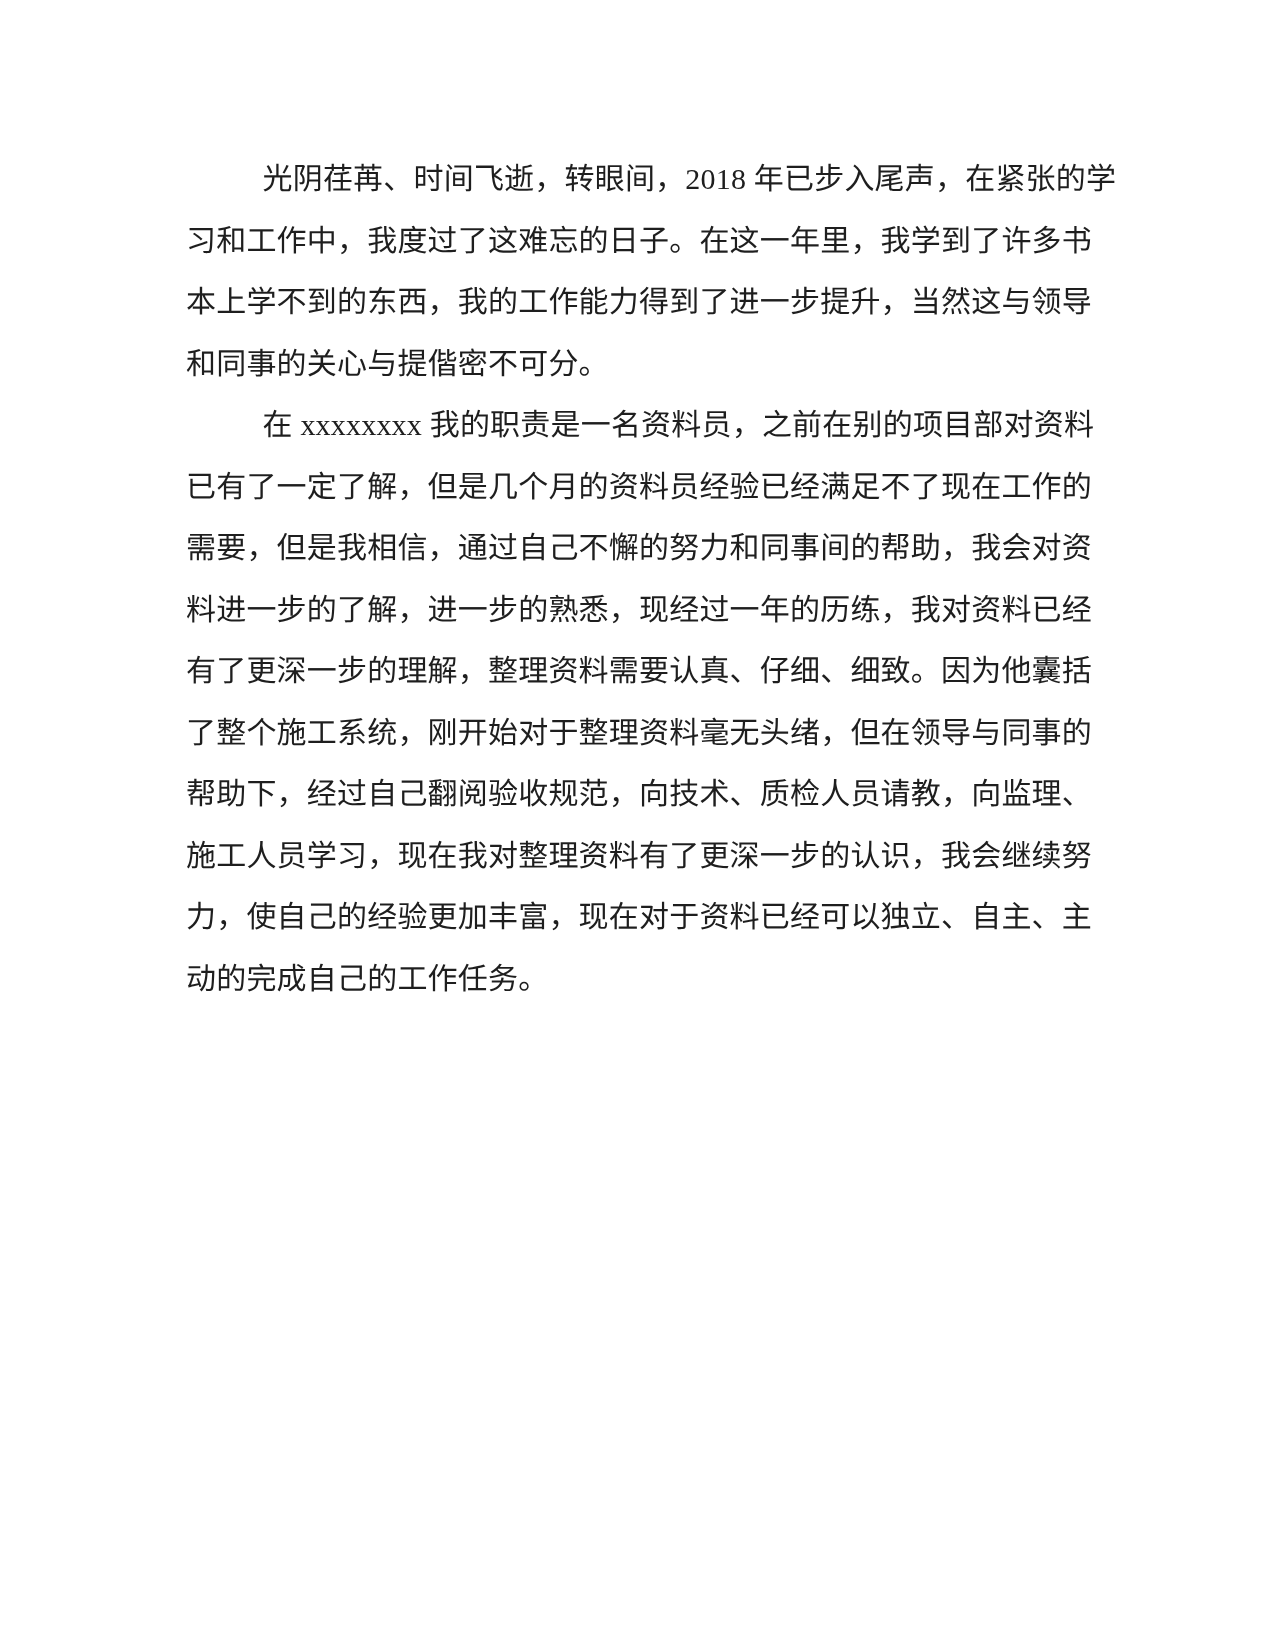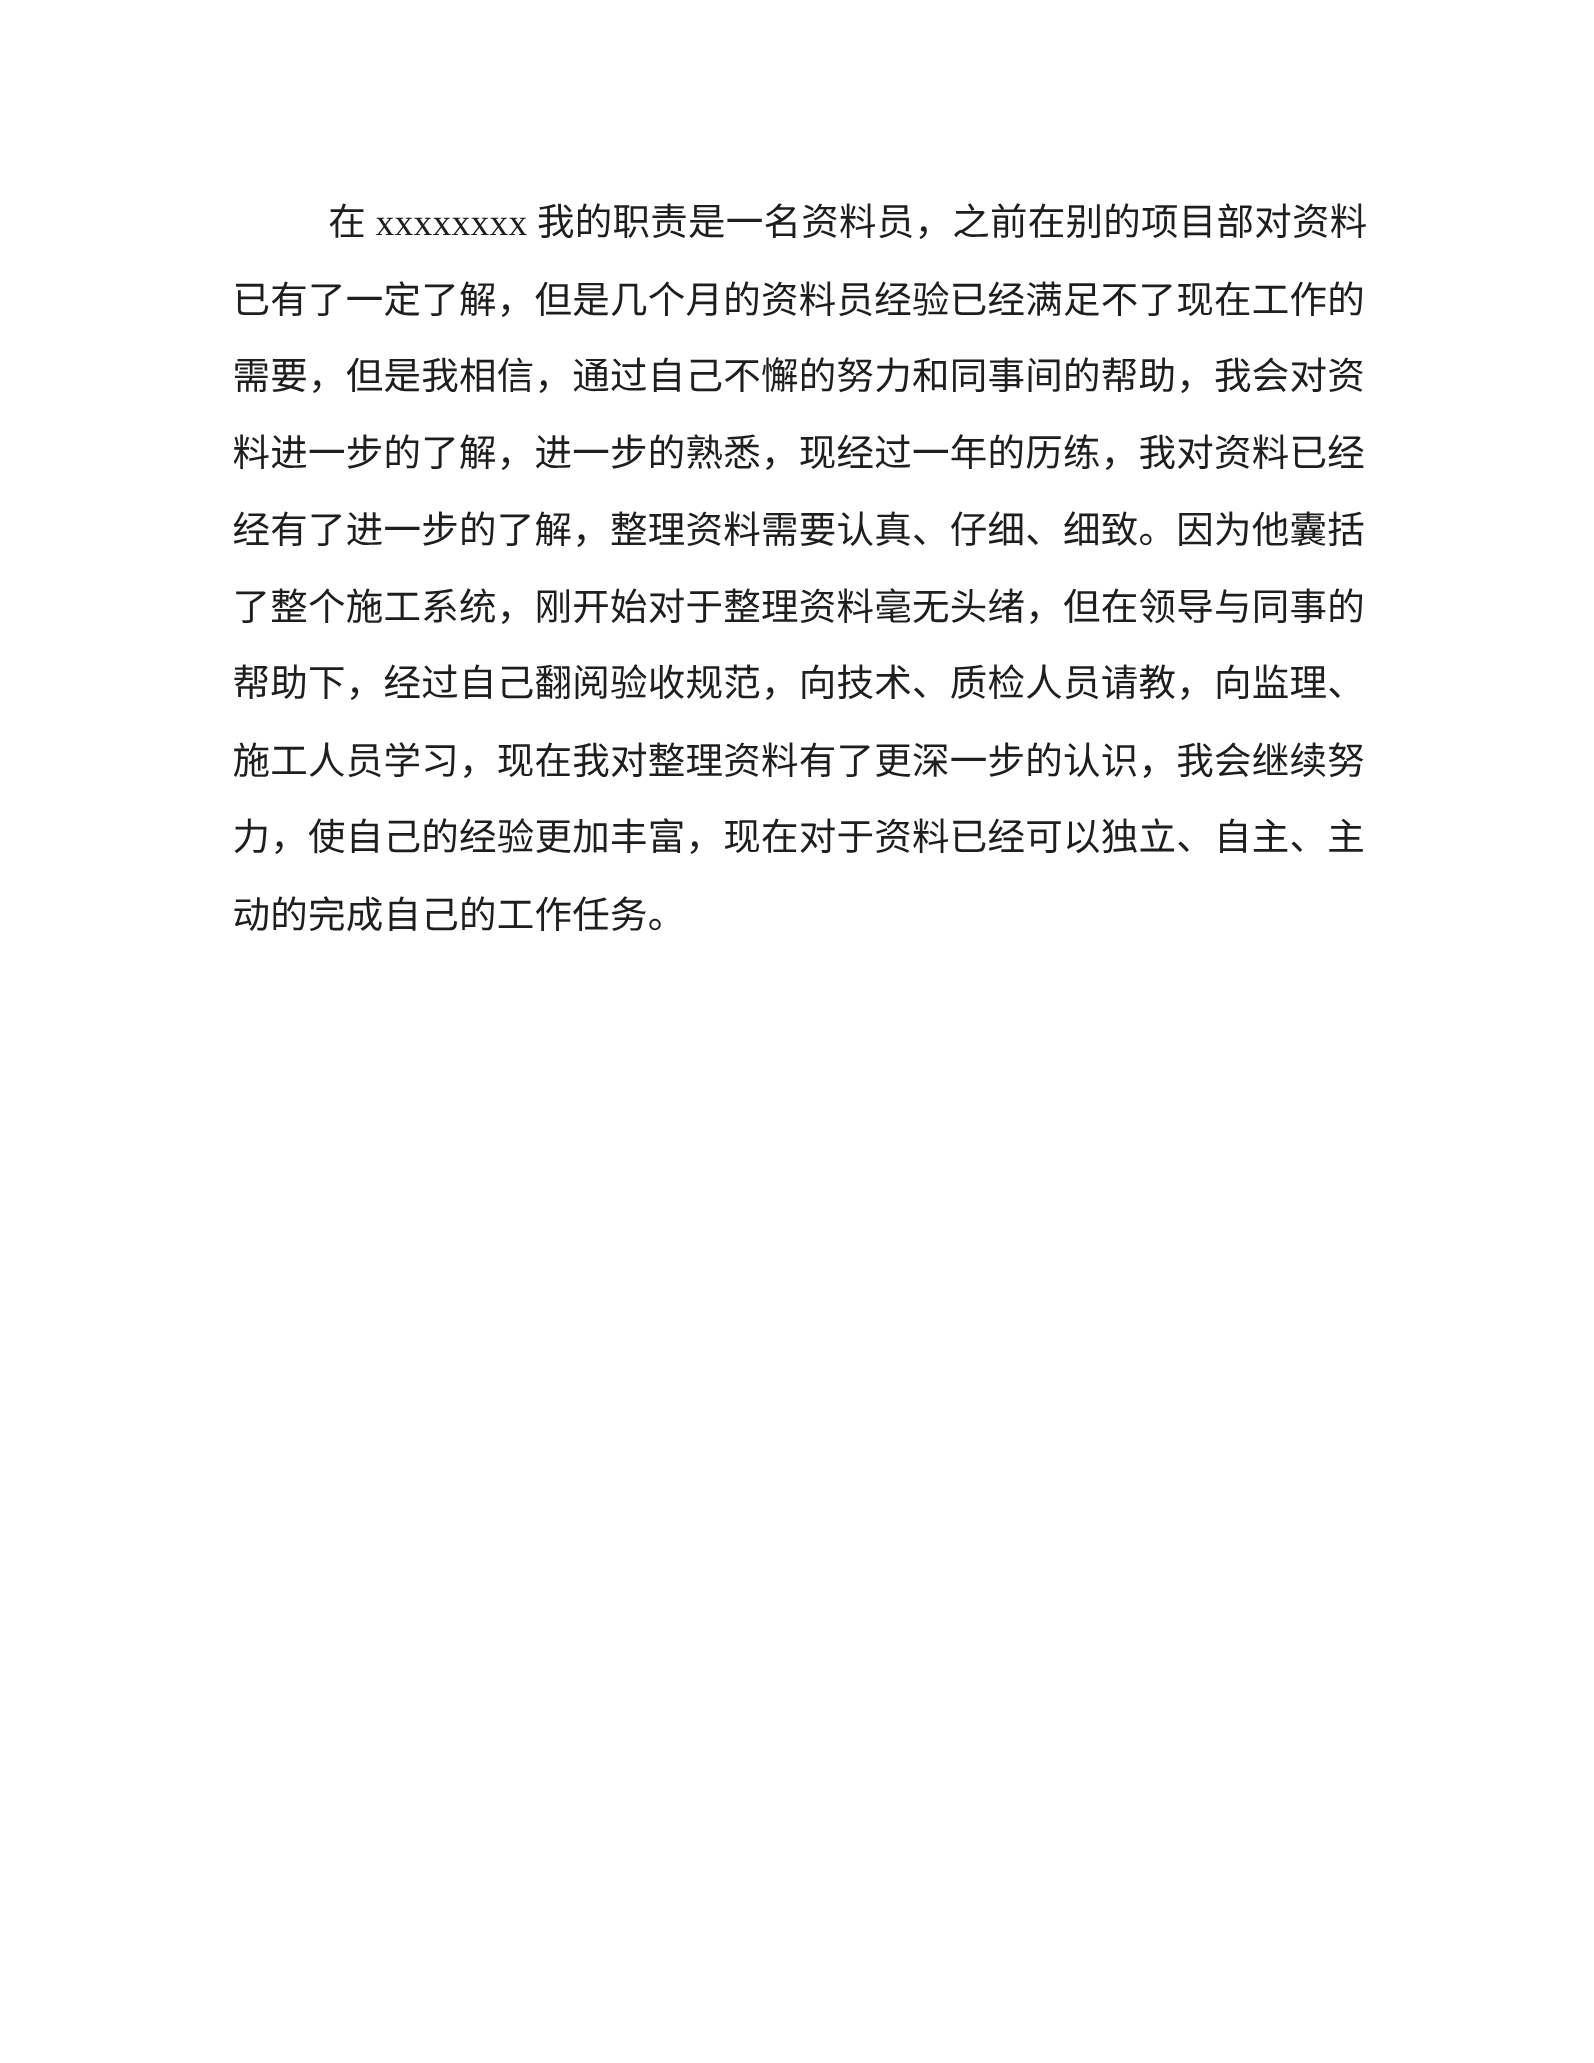--- a/index.html
+++ b/index.html
@@ -31,24 +31,28 @@
     margin: 0;
     letter-spacing: 0.2px;
     text-align: left;
   }
 </style>
 </head>
 <body>
 
 <div class="page">
   <div class="doc-body">
+      <div class="para">光阴荏苒、时间飞逝，转眼间，2018 年已步入尾声，在紧张的学
+习和工作中，我度过了这难忘的日子。在这一年里，我学到了许多书
+本上学不到的东西，我的工作能力得到了进一步提升，当然这与领导
+和同事的关心与提偕密不可分。</div>
       <div class="para">在 xxxxxxxx 我的职责是一名资料员，之前在别的项目部对资料
 已有了一定了解，但是几个月的资料员经验已经满足不了现在工作的
 需要，但是我相信，通过自己不懈的努力和同事间的帮助，我会对资
 料进一步的了解，进一步的熟悉，现经过一年的历练，我对资料已经
-经有了进一步的了解，整理资料需要认真、仔细、细致。因为他囊括
+有了更深一步的理解，整理资料需要认真、仔细、细致。因为他囊括
 了整个施工系统，刚开始对于整理资料毫无头绪，但在领导与同事的
 帮助下，经过自己翻阅验收规范，向技术、质检人员请教，向监理、
 施工人员学习，现在我对整理资料有了更深一步的认识，我会继续努
 力，使自己的经验更加丰富，现在对于资料已经可以独立、自主、主
 动的完成自己的工作任务。</div>
     </div>
 </div>
 
 </body></html>

